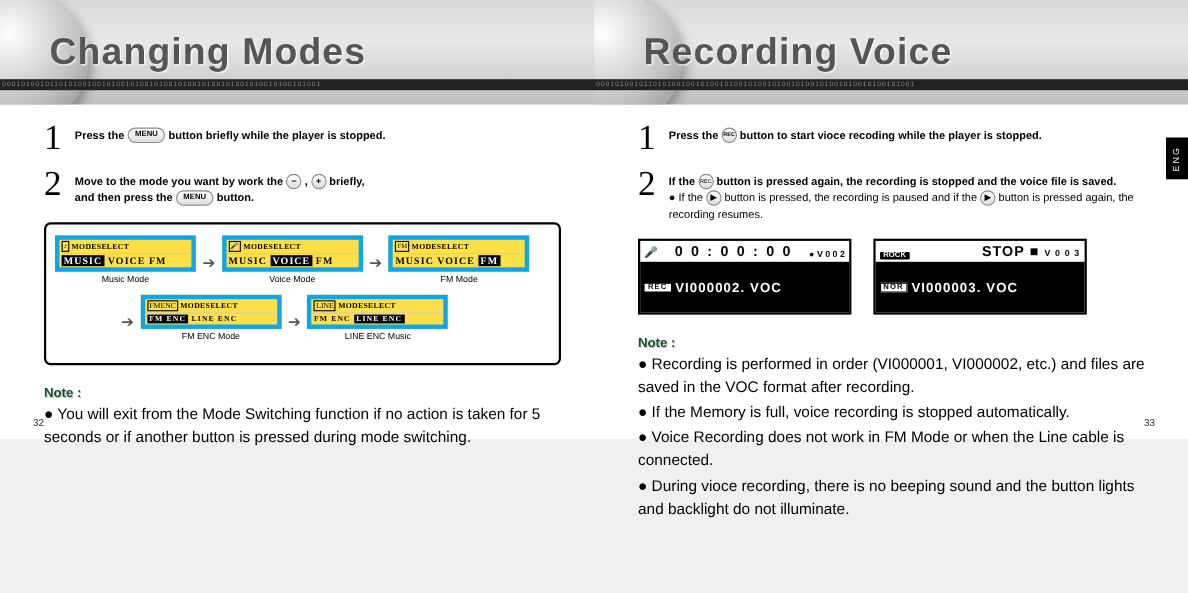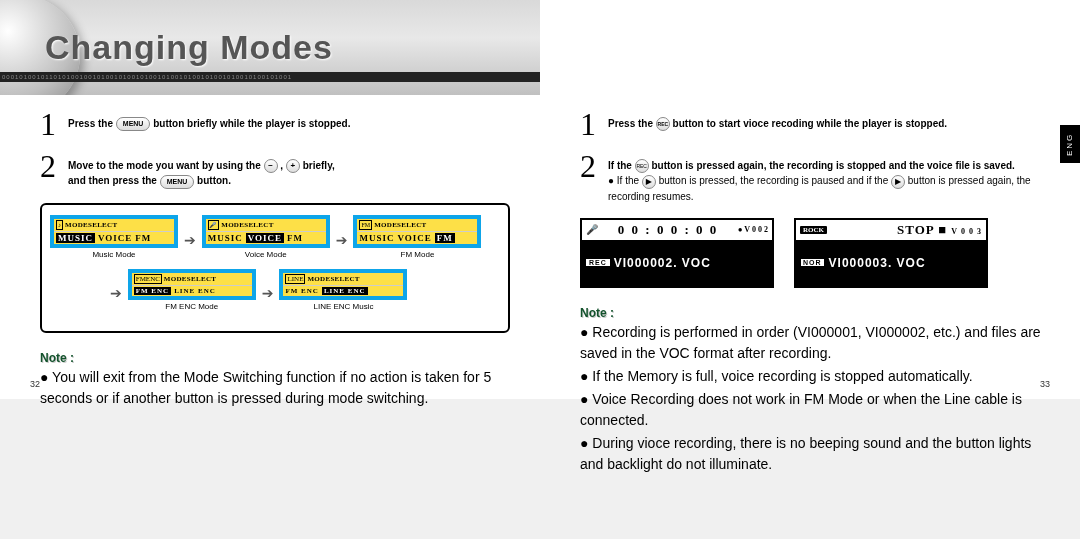--- a/index.html
+++ b/index.html
@@ -205,26 +205,25 @@
     letter-spacing: 2px;
     transform: rotate(180deg);
   }
   .rec-lcd {
     border: 2px solid #000;
     width: 190px;
     background:#fff;
   }
   .rec-lcd-top {
     display:flex;
-    align-items:center;
+    align-items:flex-end;
     justify-content:space-between;
     padding:2px 4px;
     font-size:8px;
     font-weight:bold;
-    font-family:Liberation Serif, serif;
   }
   .rec-lcd-bottom {
     background:#000;
     color:#fff;
     padding:16px 4px;
     font-size:12px;
     font-weight:bold;
     letter-spacing:1px;
     display:flex;
     align-items:center;
@@ -254,21 +253,21 @@
       <div class="step-text bold">
         <span>Press the</span>
         <span class="pill">MENU</span>
         <span>button briefly while the player is stopped.</span>
       </div>
     </div>
 
     <div class="step">
       <div class="step-num">2</div>
       <div class="step-text bold">
-        <span>Move to the mode you want by using the</span>
+        <span>Move to the mode you want by work the</span>
         <span class="circle-icon">−</span> ,
         <span class="circle-icon">+</span>
         <span>briefly,</span><br>
         <span>and then press the</span>
         <span class="pill">MENU</span>
         <span>button.</span>
       </div>
     </div>
 
     <div class="box">
@@ -351,20 +350,25 @@
     </div>
 
     <div class="note-label">Note :</div>
     <div class="note-text">● <span>You will exit from the Mode Switching function if no action is taken for 5 seconds or if another button is pressed during mode switching.</span></div>
   </div>
 
   <div class="page-num left">32</div>
 </div>
 
 <div class="page">
+  <div class="header-area">
+    <div class="header-circle"></div>
+    <div class="header-title">Recording Voice</div>
+    <div class="binary-bar">0001010010110101001001010010100101001010010100101001010010100101001</div>
+  </div>
   <div class="eng-tab">ENG</div>
 
   <div class="content">
 
     <div class="step">
       <div class="step-num">1</div>
       <div class="step-text bold">
         <span>Press the</span>
         <span class="circle-icon" style="font-size:5px;">REC</span>
         <span>button to start vioce recoding while the player is stopped.</span>

